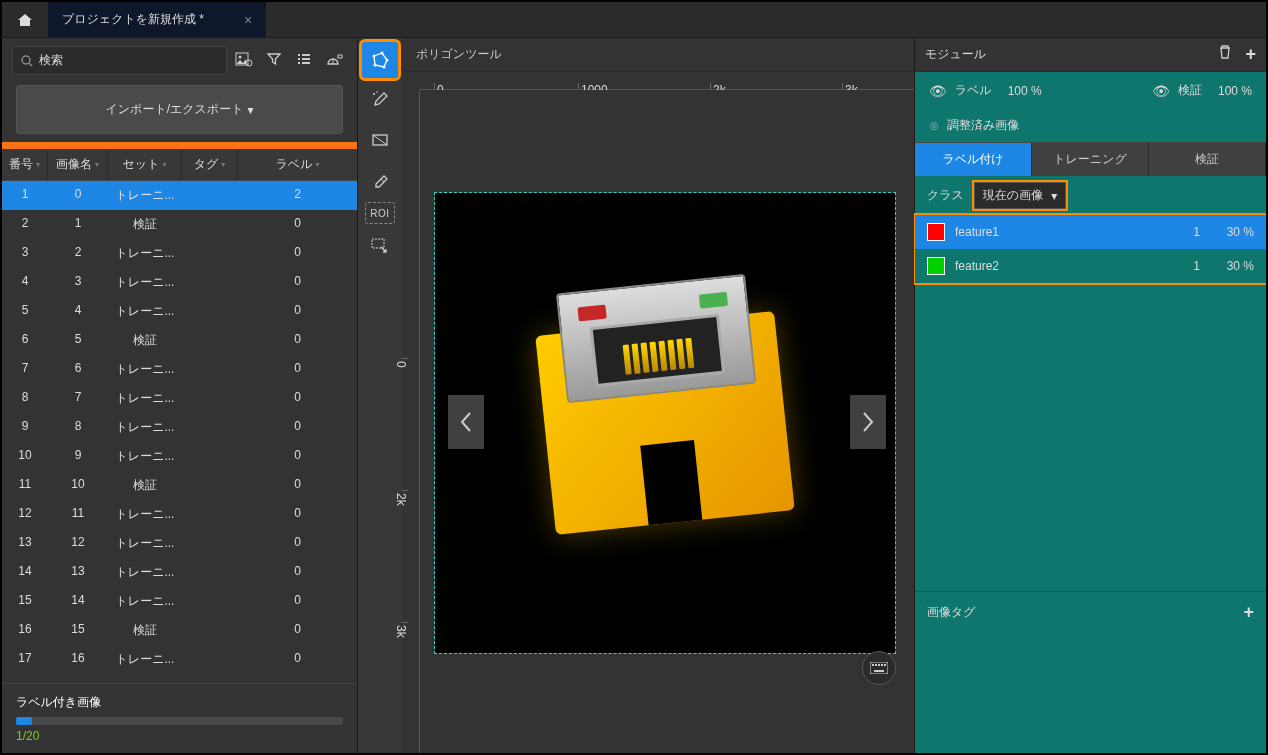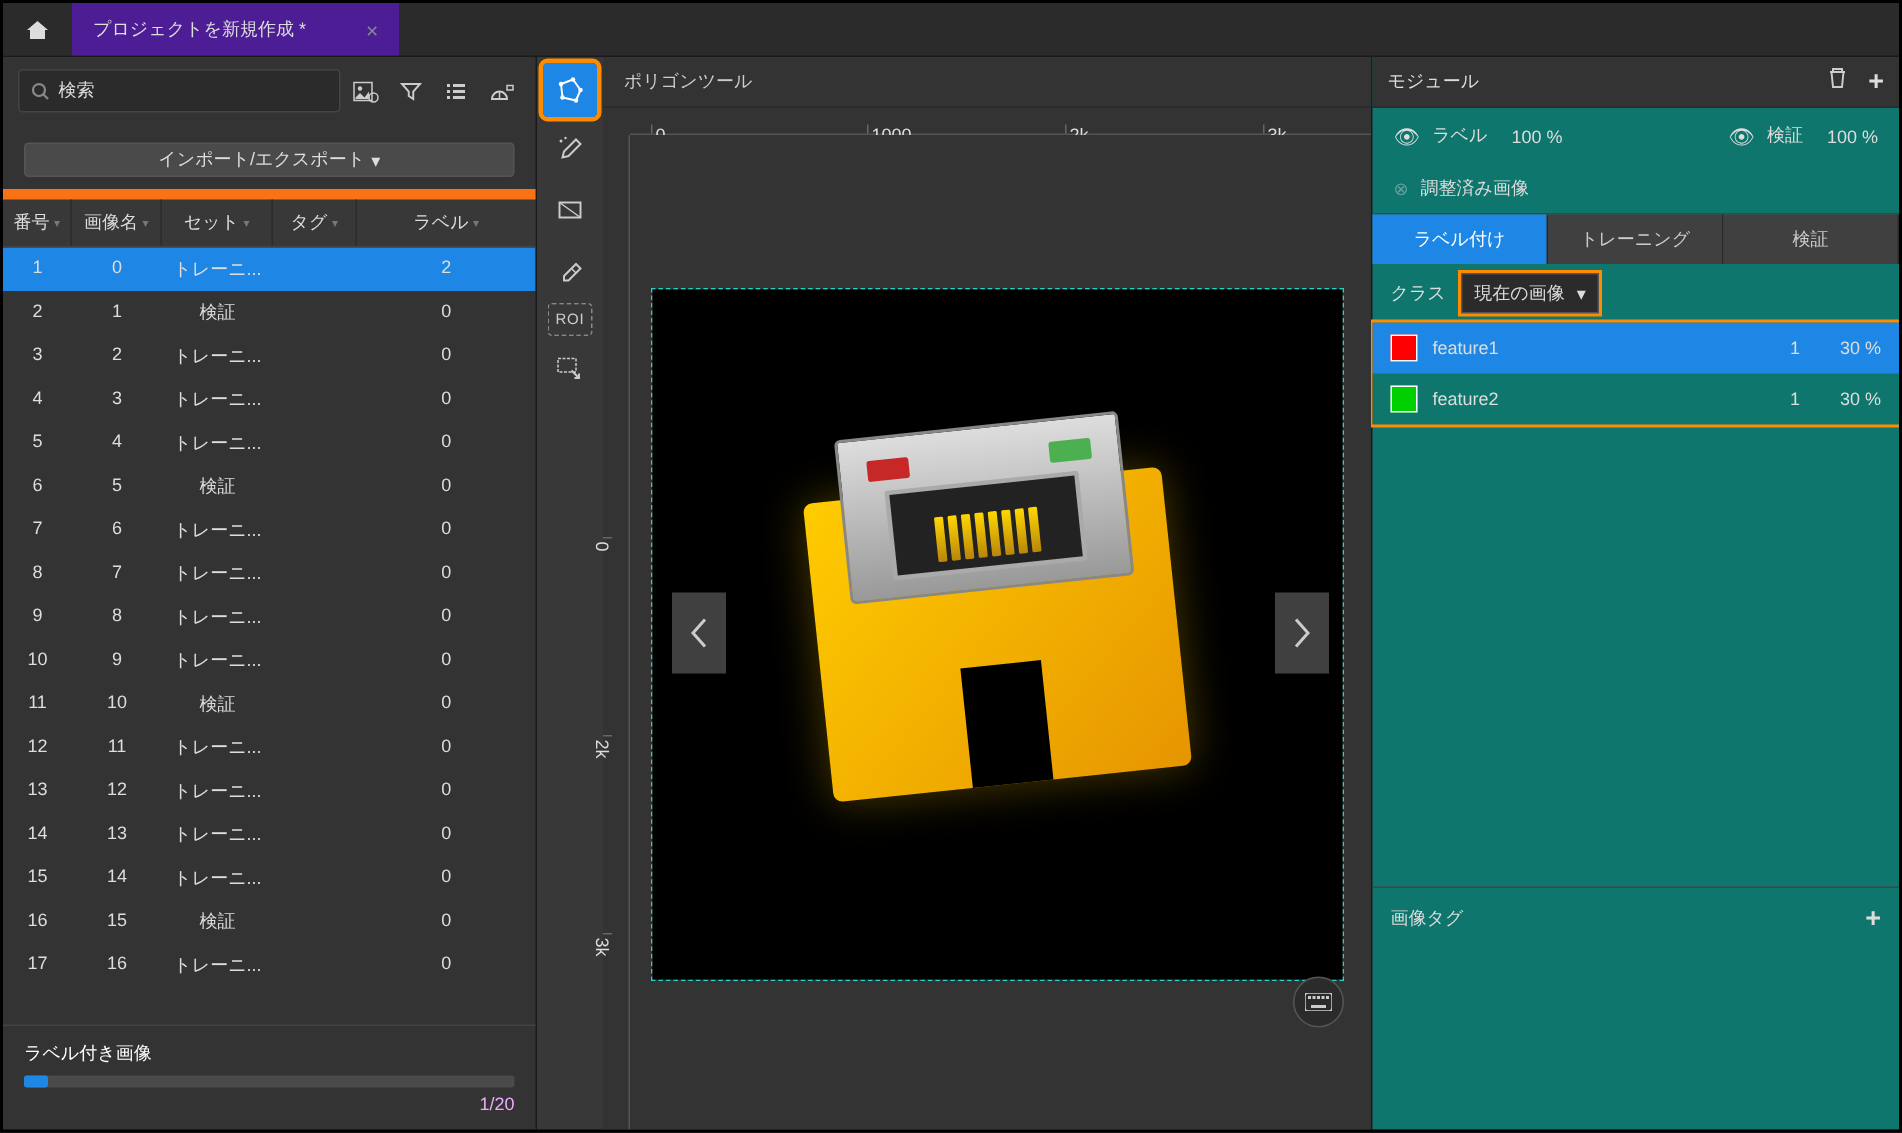--- a/index.html
+++ b/index.html
@@ -1,40 +1,40 @@
 <!DOCTYPE html>
 <html><head>
 <meta charset="utf-8">
 <style>
 *{box-sizing:border-box;margin:0;padding:0;font-family:"Segoe UI",Arial,sans-serif;font-size:12px;color:#ddd}
 body{background:#2b2b2b;width:1268px;height:755px;overflow:hidden;border:2px solid #000}
 .topbar{height:36px;background:#2b2b2b;display:flex;align-items:stretch;border-bottom:1px solid #1a1a1a}
 .home-btn{width:46px;display:flex;align-items:center;justify-content:center;background:#2b2b2b}
-.tab{background:#4c1d95;display:flex;align-items:center;padding:0 14px;gap:40px;min-width:200px}
+.tab{background:#0f172a;display:flex;align-items:center;padding:0 14px;gap:40px;min-width:200px}
 .tab-close{color:#888;font-size:14px}
 .main{display:flex;height:calc(100% - 36px)}
 .left-panel{width:356px;background:#333;display:flex;flex-direction:column;border-right:1px solid #1a1a1a}
-.search-row{display:flex;align-items:center;gap:4px;padding:8px 10px}
+.search-row{display:flex;gap:4px;padding:8px 10px}
 .search-box{flex:1;background:#2b2b2b;border:1px solid #444;border-radius:3px;padding:5px 8px;display:flex;align-items:center;gap:6px;color:#888}
 .icon-btn{width:26px;height:26px;display:flex;align-items:center;justify-content:center;color:#ccc}
-.import-btn{margin:12px 14px 8px;background:#4a4a4a;border:1px solid #555;border-radius:3px;padding:2px;text-align:center;color:#ddd;display:flex;align-items:center;justify-content:center;gap:4px}
+.import-btn{margin:2px 14px 8px;background:#4a4a4a;border:1px solid #555;border-radius:3px;padding:15px;text-align:center;color:#ddd;display:flex;align-items:center;justify-content:center;gap:4px}
 .table-header{display:flex;background:#383838;border-top:7px solid #f97316;border-bottom:1px solid #444}
 .th{padding:7px 4px;text-align:center;color:#ccc;font-size:11px;display:flex;align-items:center;justify-content:center;gap:3px;border-right:1px solid #2b2b2b}
 .th:last-child{border-right:none}
 .c-num{width:46px}.c-img{width:60px}.c-set{width:74px}.c-tag{width:56px}.c-label{flex:1}
 .sort-ic{font-size:8px;color:#777}
 .table-body{flex:1;overflow-y:auto}
 .tr{display:flex;padding:6px 0;color:#ccc}
 .tr.sel{background:#1e87e5;color:#fff}
 .td{text-align:center;overflow:hidden;text-overflow:ellipsis;white-space:nowrap}
 .progress-section{padding:10px 14px;border-top:1px solid #444}
 .progress-label{color:#ffffff;margin-bottom:6px}
 .progress-bar{height:8px;background:#4a4a4a;border-radius:2px;position:relative;margin-bottom:4px}
 .progress-fill{position:absolute;left:0;top:0;height:100%;width:5%;background:#1e87e5;border-radius:2px}
-.progress-text{text-align:right;color:#f0abfc}
+.progress-text{text-align:left;color:#84cc16}
 .tool-col{width:44px;background:#383838;display:flex;flex-direction:column;align-items:center;padding-top:4px;gap:4px}
 .tool{width:36px;height:36px;display:flex;align-items:center;justify-content:center;color:#ccc;border-radius:3px}
 .tool.active{background:#1e87e5;color:#fff;outline:3px solid #ff8c00;outline-offset:0}
 .canvas-area{flex:1;background:#333;display:flex;flex-direction:column;position:relative}
 .canvas-header{height:34px;display:flex;align-items:center;padding:0 14px;color:#ccc;background:#333;border-bottom:1px solid #2b2b2b}
 .rulers-and-canvas{flex:1;position:relative;background:#333}
 .ruler-h{position:absolute;top:0;left:18px;right:0;height:18px;background:#333;border-bottom:1px solid #555;display:flex;align-items:flex-end;font-size:9px;color:#888}
 .ruler-h .tick{position:absolute;bottom:0;border-left:1px solid #666;height:6px;padding-left:2px}
 .ruler-v{position:absolute;top:18px;left:0;bottom:0;width:18px;background:#333;border-right:1px solid #555}
 .ruler-v .vtick{position:absolute;left:0;border-top:1px solid #666;width:6px;font-size:9px;color:#888;writing-mode:vertical-rl}

